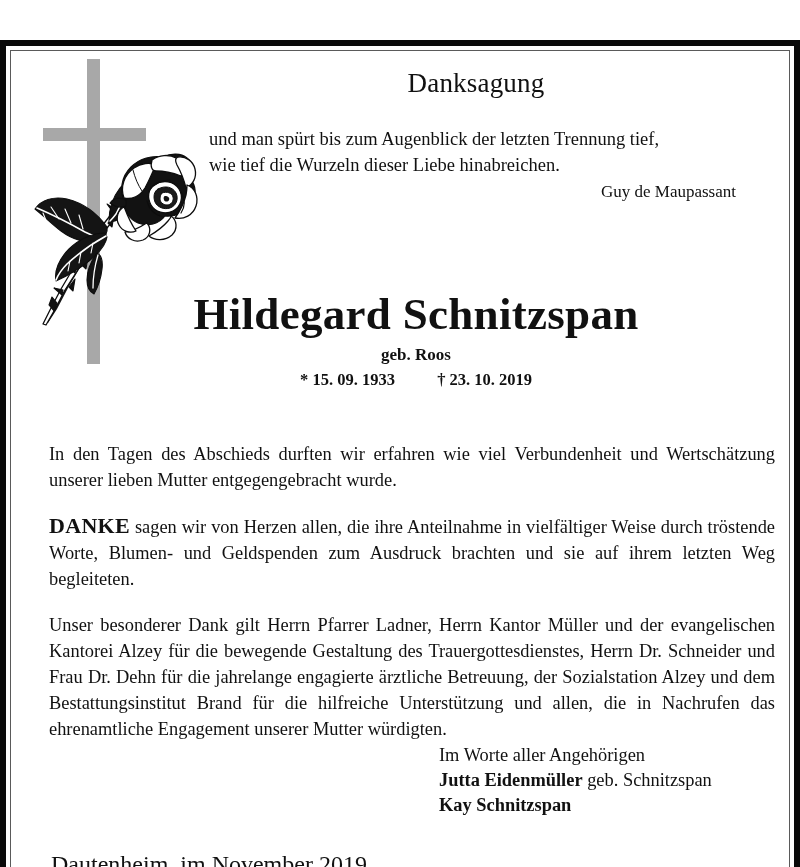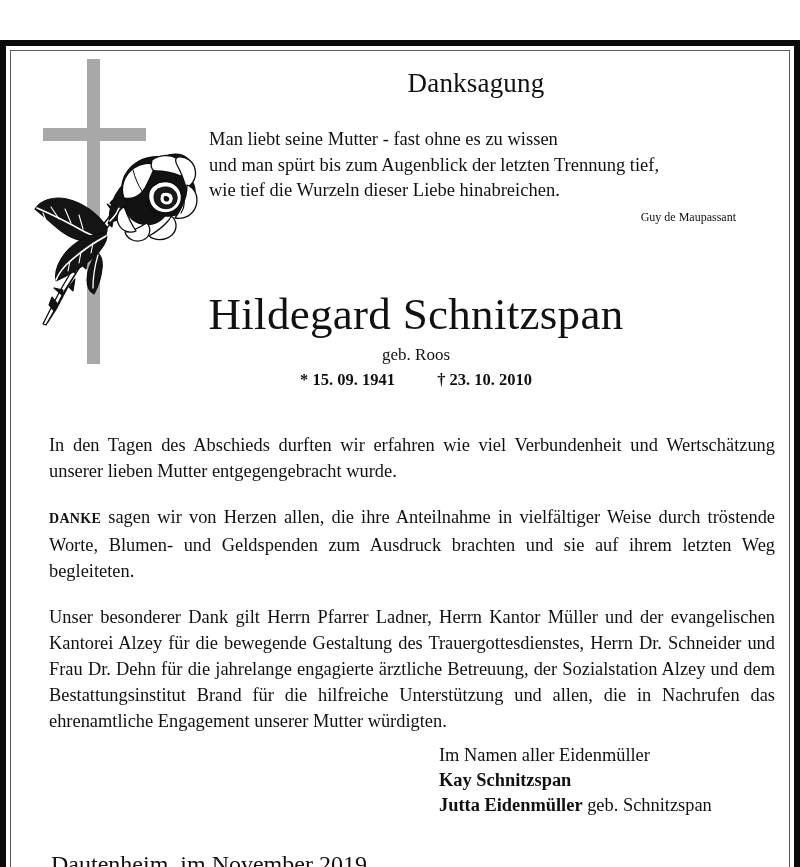--- a/index.html
+++ b/index.html
@@ -70,71 +70,71 @@
     line-height: 25.5px;
     text-align: left;
     padding-left: 8px;
     box-sizing: border-box;
   }
   #poem .line { white-space: nowrap; }
   #poem-attrib {
     margin-top: 1px;
     text-align: right;
     padding-right: 10px;
-    font-size: 12px;
+    font-size: 17px;
     line-height: 25.5px;
   }
 
   
   #name-block {
     position: absolute;
     left: 100px;
     top: 238px;
     width: 610px;
     text-align: center;
   }
   #deceased-name {
     font-size: 45px;
-    font-weight: 400;
+    font-weight: 700;
     line-height: 50px;
     letter-spacing: .3px;
     white-space: nowrap;
   }
   #maiden-name {
     margin-top: 6px;
     font-size: 17px;
-    font-weight: 400;
+    font-weight: 700;
     line-height: 20px;
   }
   #life-dates {
     margin-top: 5px;
     font-size: 16.5px;
     font-weight: 700;
     line-height: 20px;
   }
   #life-dates .gap { display: inline-block; width: 34px; }
 
   
   #body {
     position: absolute;
     left: 38px;
-    top: 381px;
+    top: 390px;
     width: 726px;
     font-size: 18.4px;
     line-height: 26px;
   }
   #body p {
     margin: 0 0 20px 0;
     text-align: justify;
     text-justify: inter-word;
   }
   #body p:last-child { margin-bottom: 0; }
   .danke-lead {
     font-weight: 700;
-    font-size: 14px;
+    font-size: 22px;
     letter-spacing: .3px;
   }
 
   
   #signature {
     position: absolute;
     left: 428px;
     top: 692px;
     width: 340px;
     font-size: 18.4px;
@@ -249,44 +249,43 @@
           <path d="M160 135 C164 142 164 150 160 156" fill="none" stroke="#0d0d0d" stroke-width="1.2"></path>
 
           <path d="M105 143 C99 140 93 141 89 146 C94 150 100 151 105 149 Z" fill="#141414" stroke="#0d0d0d"></path>
         </g>
       </svg>
     </div>
 
     <div id="title">Danksagung</div>
 
     <div id="poem">
-      <div class="line">Man liebt seine Mutter - fast ohne es zu wissen</div>
       <div class="line">und man spürt bis zum Augenblick der letzten Trennung tief,</div>
       <div class="line">wie tief die Wurzeln dieser Liebe hinabreichen.</div>
       <div id="poem-attrib">Guy de Maupassant</div>
     </div>
 
     <div id="name-block">
       <div id="deceased-name">Hildegard Schnitzspan</div>
       <div id="maiden-name">geb. Roos</div>
       <div id="life-dates">
-        <span>*</span><span>&nbsp;</span><span>15. 09. 1941</span>
+        <span>*</span><span>&nbsp;</span><span>15. 09. 1933</span>
         <span class="gap"></span>
-        <span>†</span><span>&nbsp;</span><span>23. 10. 2010</span>
+        <span>†</span><span>&nbsp;</span><span>23. 10. 2019</span>
       </div>
     </div>
 
     <div id="body">
       <p>In den Tagen des Abschieds durften wir erfahren wie viel Verbundenheit und Wertschätzung unserer lieben Mutter entgegengebracht wurde.</p>
       <p><span class="danke-lead">DANKE</span><span> sagen wir von Herzen allen, die ihre Anteilnahme in vielfältiger Weise durch tröstende Worte, Blumen- und Geldspenden zum Ausdruck brachten und sie auf ihrem letzten Weg begleiteten.</span></p>
       <p>Unser besonderer Dank gilt Herrn Pfarrer Ladner, Herrn Kantor Müller und der evangelischen Kantorei Alzey für die bewegende Gestaltung des Trauergottesdienstes, Herrn Dr. Schneider und Frau Dr. Dehn für die jahrelange engagierte ärztliche Betreuung, der Sozialstation Alzey und dem Bestattungsinstitut Brand für die hilfreiche Unterstützung und allen, die in Nachrufen das ehrenamtliche Engagement unserer Mutter würdigten.</p>
     </div>
 
     <div id="signature">
-      <div class="intro">Im Namen aller Eidenmüller</div>
+      <div class="intro">Im Worte aller Angehörigen</div>
+      <div class="bold"><span>Jutta Eidenmüller</span><span class="reg"> geb. Schnitzspan</span></div>
       <div class="bold">Kay Schnitzspan</div>
-      <div class="bold"><span>Jutta Eidenmüller</span><span class="reg"> geb. Schnitzspan</span></div>
     </div>
 
     <div id="footer">Dautenheim, im November 2019</div>
 
   </div>
 </div>
 
 </body></html>

